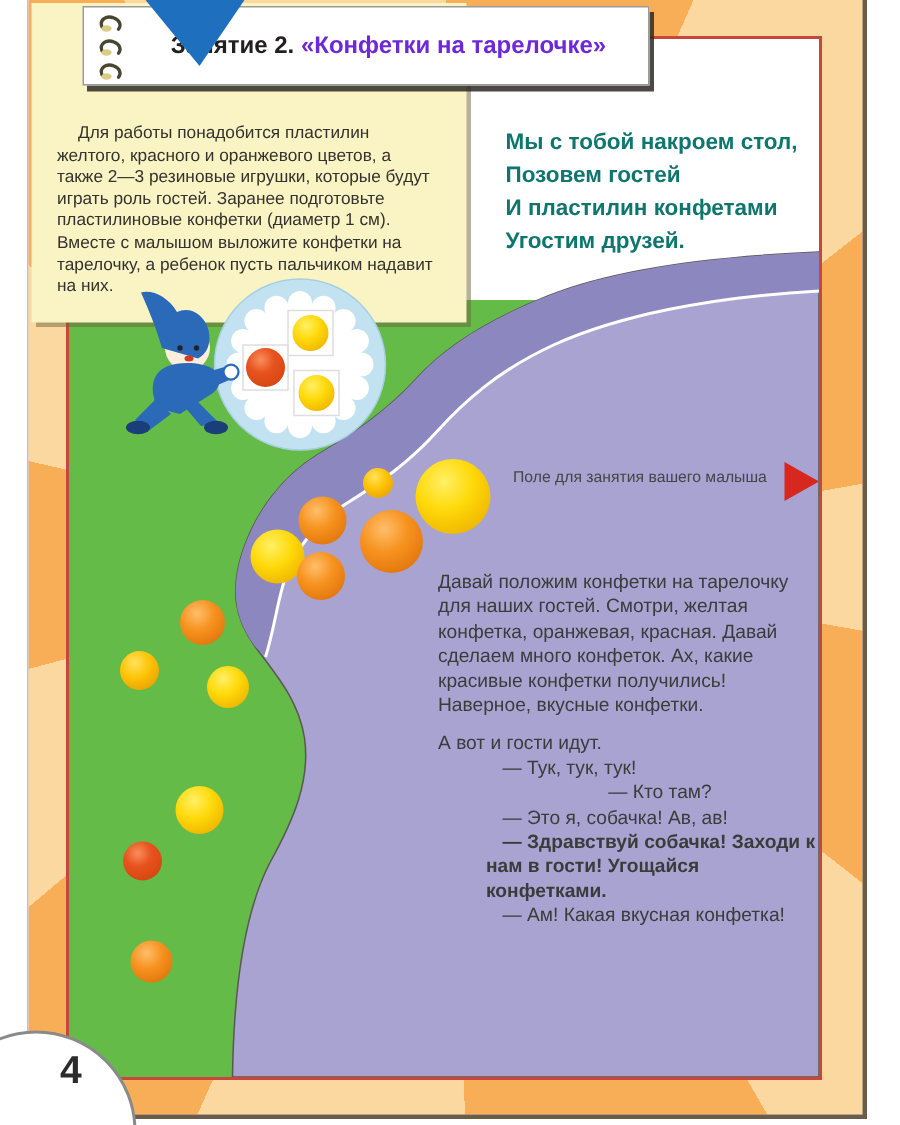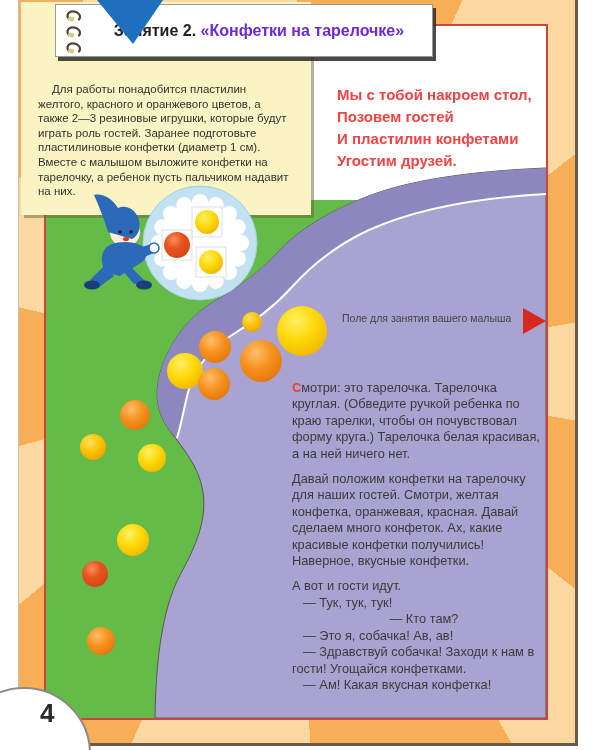--- a/index.html
+++ b/index.html
@@ -42,42 +42,42 @@
     display:flex;align-items:center;justify-content:center;padding-left:30px;
   }
   .banner-title{font-size:16px;font-weight:bold;color:#231f20;white-space:nowrap;}
   .banner-title .blue{color:#6d28d9;}
   .holes{position:absolute;left:8px;top:5px;}
   .pennant{position:absolute;left:51px;top:-26px;width:66px;height:44px;}
 
   
   .poem{
     position:absolute;left:291px;top:58px;width:232px;
-    font-size:15px;font-weight:bold;color:#ef4444;line-height:22px;
+    font-size:15px;font-weight:bold;color:#0f766e;line-height:22px;
   }
   .poem span{display:block;}
 
   
   .play-label{
     position:absolute;left:296px;top:286px;width:175px;
     font-size:10.5px;color:#454545;
   }
   .red-arrow{
     position:absolute;left:477px;top:282px;width:0;height:0;
     border-left:23px solid #D6281E;border-top:13px solid transparent;border-bottom:13px solid transparent;
   }
 
   
   .lesson{
     position:absolute;left:246px;top:354px;width:253px;
     font-size:12.8px;line-height:16.4px;color:#3b3b3b;
   }
   .lesson p{margin:0 0 9px 0;}
   .initial{color:#E6402E;font-weight:bold;}
-  .dlg{text-indent:11px;}
+  .dlg{text-indent:11px;margin-left:32px;}
 
   
   .disc{
     position:absolute;left:-43px;top:687px;width:130px;height:130px;border-radius:50%;
     background:#ffffff;border:2px solid #8a8a8a;z-index:10;
   }
   .pnum{
     position:absolute;left:40px;top:698px;z-index:11;
     font-size:26px;font-weight:bold;color:#2b2b2b;
   }
@@ -228,28 +228,27 @@
       <span>Мы с тобой накроем стол,</span>
       <span>Позовем гостей</span>
       <span>И пластилин конфетами</span>
       <span>Угостим друзей.</span>
     </div>
 
     <div class="play-label">Поле для занятия вашего малыша</div>
     <div class="red-arrow"></div>
 
     <div class="lesson">
-      <p><span class="initial">С</span><span>мотри: это тарелочка. Тарелочка круглая. (Обведите ручкой ребенка по краю тарелки, чтобы он почувствовал форму круга.) Тарелочка белая красивая, а на ней ничего нет.</span></p>
       <p>Давай положим конфетки на тарелочку для наших гостей. Смотри, желтая конфетка, оранжевая, красная. Давай сделаем много конфеток. Ах, какие красивые конфетки получились! Наверное, вкусные конфетки.</p>
       <p style="margin-bottom:0;">
         <span style="display:block;">А вот и гости идут.</span>
         <span class="dlg" style="display:block;">— Тук, тук, тук!</span>
         <span class="dlg" style="display:block;text-align:center;">— Кто там?</span>
         <span class="dlg" style="display:block;">— Это я, собачка! Ав, ав!</span>
-        <span class="dlg" style="display:block;">— Здравствуй собачка! Заходи к нам в гости! Угощайся конфетками.</span>
+        <span class="dlg" style="display:block;font-weight:bold;">— Здравствуй собачка! Заходи к нам в гости! Угощайся конфетками.</span>
         <span class="dlg" style="display:block;">— Ам! Какая вкусная конфетка!</span>
       </p>
     </div>
 
   </div>
 
   <div class="disc"></div>
   <div class="pnum">4</div>
 
 </div>

